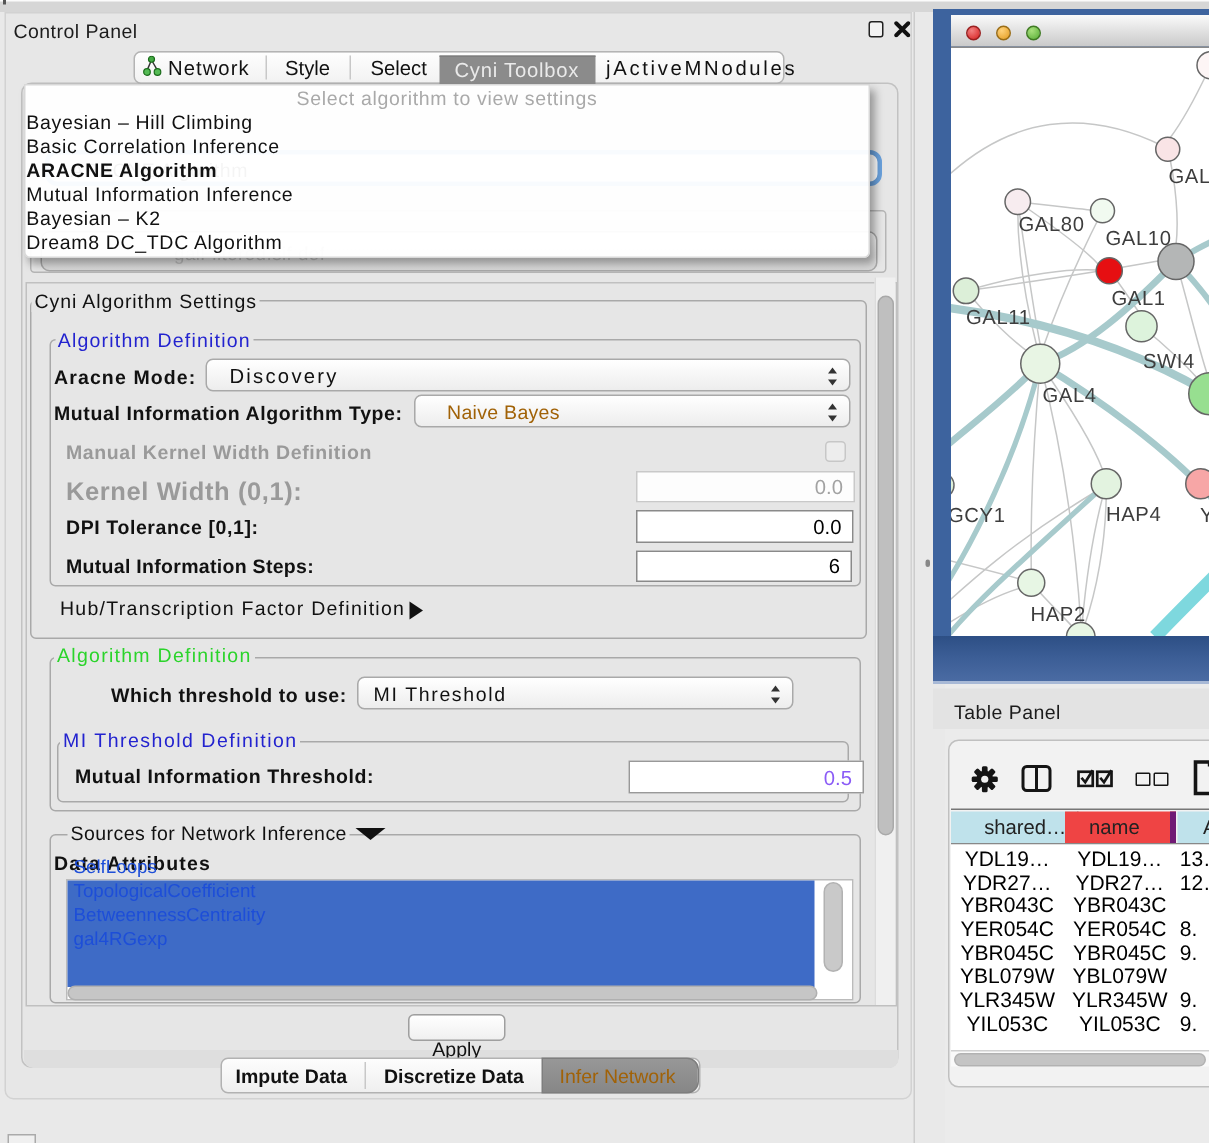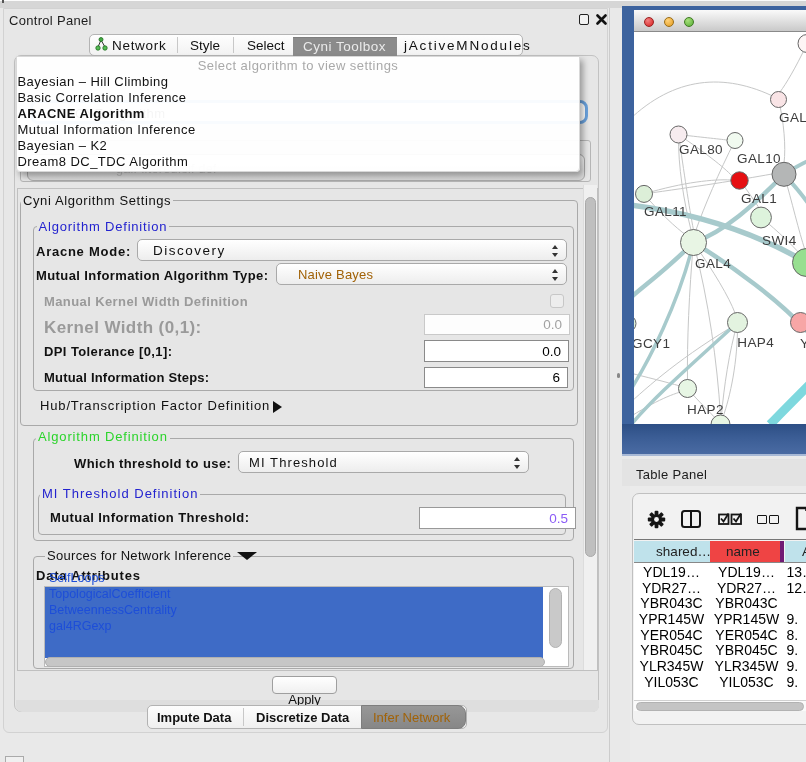--- a/index.html
+++ b/index.html
@@ -250,23 +250,23 @@
 <div class="abs" style="left:633.5px;top:539px;width:172.5px;height:24px;border-top:1.5px solid #777;border-bottom:1.5px solid #888"></div>
 <div class="abs" style="left:633.5px;top:540.5px;width:85px;height:21px;background:#bfe2eb;border-right:1px solid #888;text-align:center;font-size:13.5px;color:#222;padding:3.5px 0 0 16px">shared…</div>
 <div class="abs" style="left:710px;top:540.5px;width:74px;height:21px;background:#ef4444;border-right:4px solid #701a75;text-align:left;font-size:13.5px;color:#222;padding:3.5px 0 0 16px">name</div>
 <div class="abs" style="left:785px;top:540.5px;width:21px;height:21px;background:#bfe2eb;font-size:13.5px;color:#222;padding:3.5px 0 0 17px;overflow:hidden">Av</div>
 
 <div class="abs" style="left:633.5px;top:563px;width:172.5px;height:137px;background:#fff;overflow:hidden">
   <div style="font-size:14px;color:#000;line-height:15.7px;padding-top:2px">
     <div class="trow"><span class="c1">YDL19…</span><span class="c2">YDL19…</span><span>13…</span></div>
     <div class="trow"><span class="c1">YDR27…</span><span class="c2">YDR27…</span><span>12…</span></div>
     <div class="trow"><span class="c1">YBR043C</span><span class="c2">YBR043C</span><span></span></div>
-    <div class="trow"><span class="c1">YPR145W</span><span class="c2">YPR145W</span><span>9.</span></div>
     <div class="trow"><span class="c1">YER054C</span><span class="c2">YER054C</span><span>8.</span></div>
     <div class="trow"><span class="c1">YBR045C</span><span class="c2">YBR045C</span><span>9.</span></div>
+    <div class="trow"><span class="c1">YBL079W</span><span class="c2">YBL079W</span><span></span></div>
     <div class="trow"><span class="c1">YLR345W</span><span class="c2">YLR345W</span><span>9.</span></div>
     <div class="trow"><span class="c1">YIL053C</span><span class="c2">YIL053C</span><span>9.</span></div>
   </div>
 </div>
 
 <div class="abs" style="left:633.5px;top:699.5px;width:172.5px;height:11px;background:#fafafa;border-top:1px solid #d0d0d0"></div>
 <div class="abs" style="left:636px;top:702px;width:168px;height:8.5px;background:#c4c4c4;border:1px solid #b2b2b2;border-radius:5px"></div>
 
 <style>
 .combo{background:linear-gradient(#ffffff,#ededed);border:1px solid #a9a9a9;border-radius:5px;}

